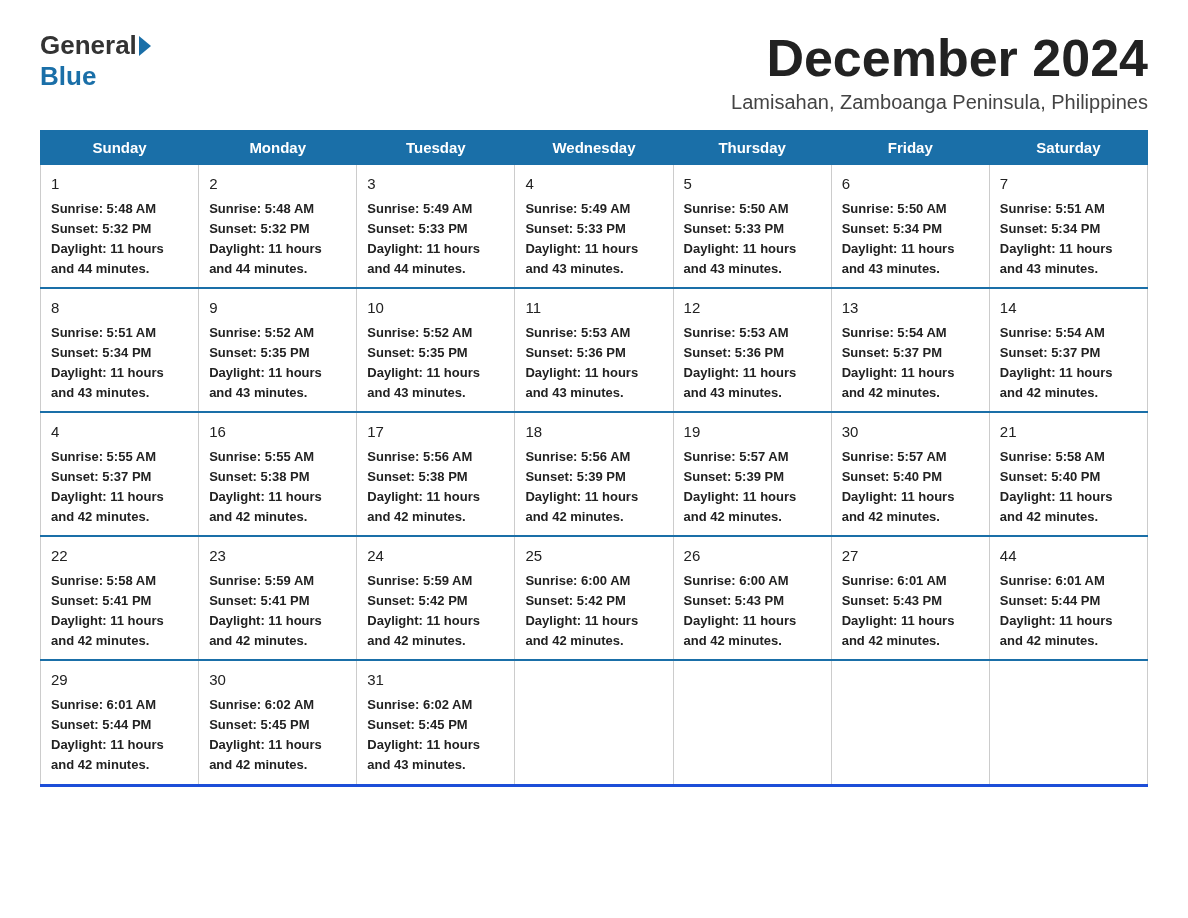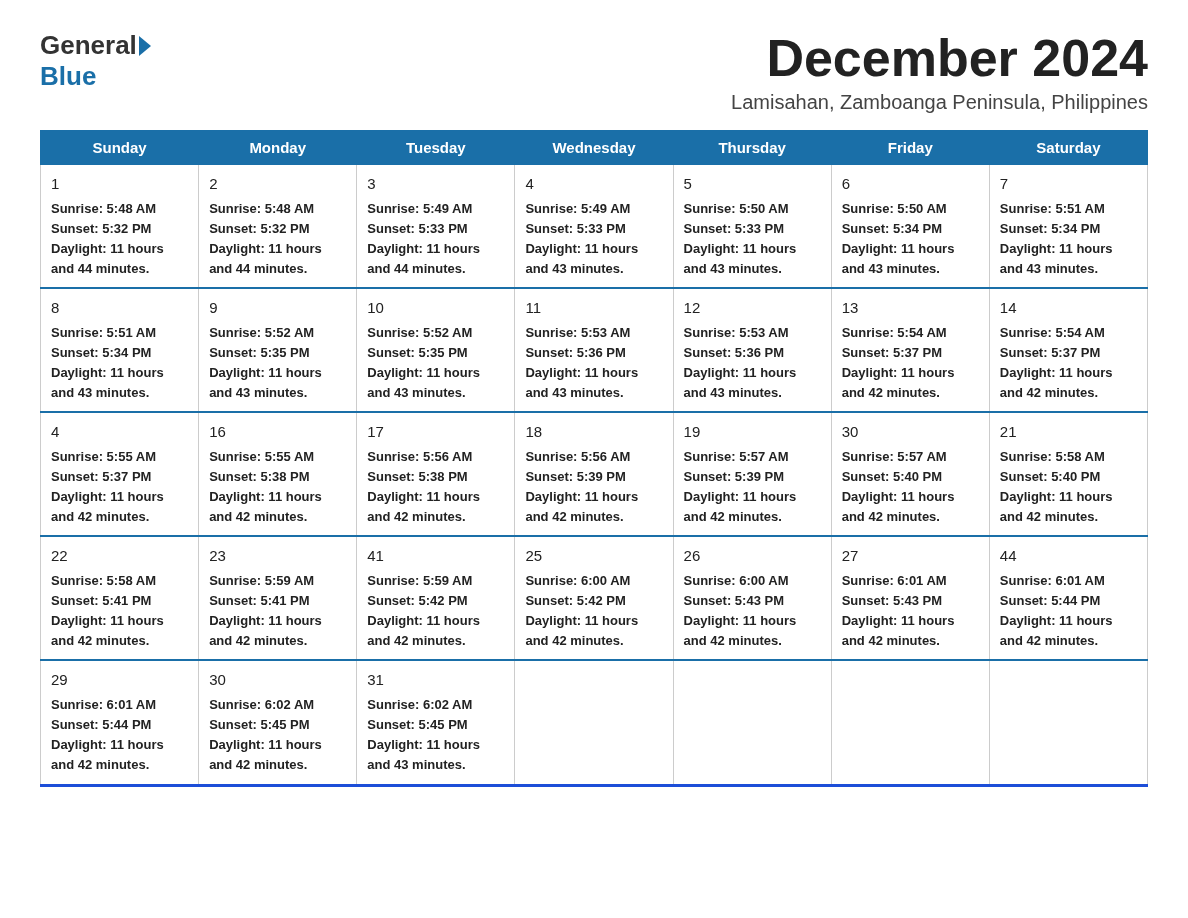--- a/index.html
+++ b/index.html
@@ -159,21 +159,21 @@
         <td><span class="day-number">16</span><span class="day-info">Sunrise: 5:55 AM<br>Sunset: 5:38 PM<br>Daylight: 11 hours and 42 minutes.</span></td>
         <td><span class="day-number">17</span><span class="day-info">Sunrise: 5:56 AM<br>Sunset: 5:38 PM<br>Daylight: 11 hours and 42 minutes.</span></td>
         <td><span class="day-number">18</span><span class="day-info">Sunrise: 5:56 AM<br>Sunset: 5:39 PM<br>Daylight: 11 hours and 42 minutes.</span></td>
         <td><span class="day-number">19</span><span class="day-info">Sunrise: 5:57 AM<br>Sunset: 5:39 PM<br>Daylight: 11 hours and 42 minutes.</span></td>
         <td><span class="day-number">30</span><span class="day-info">Sunrise: 5:57 AM<br>Sunset: 5:40 PM<br>Daylight: 11 hours and 42 minutes.</span></td>
         <td><span class="day-number">21</span><span class="day-info">Sunrise: 5:58 AM<br>Sunset: 5:40 PM<br>Daylight: 11 hours and 42 minutes.</span></td>
       </tr>
       <tr class="row-divider">
         <td><span class="day-number">22</span><span class="day-info">Sunrise: 5:58 AM<br>Sunset: 5:41 PM<br>Daylight: 11 hours and 42 minutes.</span></td>
         <td><span class="day-number">23</span><span class="day-info">Sunrise: 5:59 AM<br>Sunset: 5:41 PM<br>Daylight: 11 hours and 42 minutes.</span></td>
-        <td><span class="day-number">41</span><span class="day-info">Sunrise: 5:59 AM<br>Sunset: 5:42 PM<br>Daylight: 11 hours and 42 minutes.</span></td>
+        <td><span class="day-number">24</span><span class="day-info">Sunrise: 5:59 AM<br>Sunset: 5:42 PM<br>Daylight: 11 hours and 42 minutes.</span></td>
         <td><span class="day-number">25</span><span class="day-info">Sunrise: 6:00 AM<br>Sunset: 5:42 PM<br>Daylight: 11 hours and 42 minutes.</span></td>
         <td><span class="day-number">26</span><span class="day-info">Sunrise: 6:00 AM<br>Sunset: 5:43 PM<br>Daylight: 11 hours and 42 minutes.</span></td>
         <td><span class="day-number">27</span><span class="day-info">Sunrise: 6:01 AM<br>Sunset: 5:43 PM<br>Daylight: 11 hours and 42 minutes.</span></td>
         <td><span class="day-number">44</span><span class="day-info">Sunrise: 6:01 AM<br>Sunset: 5:44 PM<br>Daylight: 11 hours and 42 minutes.</span></td>
       </tr>
       <tr class="row-divider">
         <td><span class="day-number">29</span><span class="day-info">Sunrise: 6:01 AM<br>Sunset: 5:44 PM<br>Daylight: 11 hours and 42 minutes.</span></td>
         <td><span class="day-number">30</span><span class="day-info">Sunrise: 6:02 AM<br>Sunset: 5:45 PM<br>Daylight: 11 hours and 42 minutes.</span></td>
         <td><span class="day-number">31</span><span class="day-info">Sunrise: 6:02 AM<br>Sunset: 5:45 PM<br>Daylight: 11 hours and 43 minutes.</span></td>
         <td class="empty-cell"></td>

